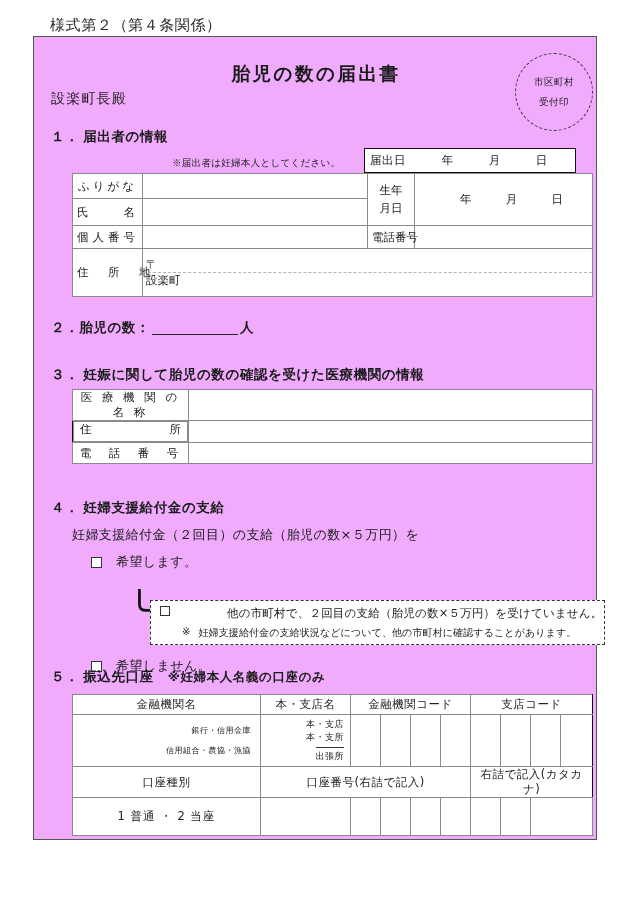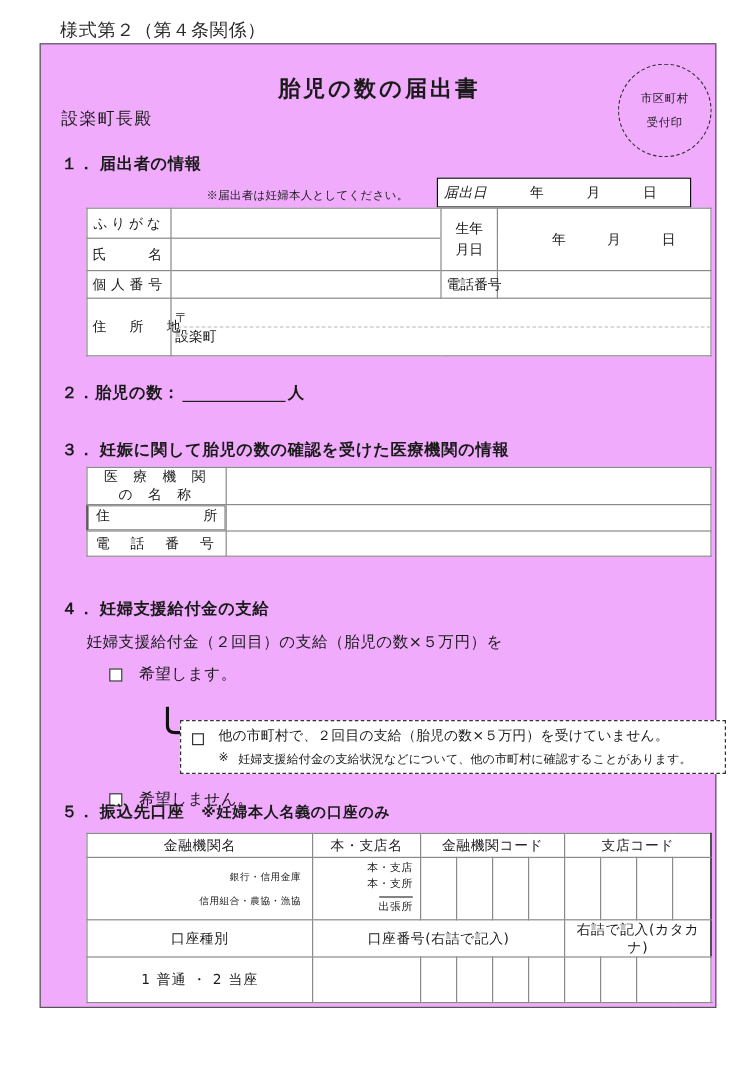--- a/index.html
+++ b/index.html
@@ -66,21 +66,21 @@
     font-size: 9.5px; letter-spacing: .3px;
   }
   .filedate-box {
     position: absolute; left: 330px; top: 111px;
     width: 212px; height: 25px;
     border: 1.6px solid #111;
     display: flex; align-items: center;
     background: #fff;
   }
   .filedate-box .lbl {
-    font-size: 11.5px; padding-left: 5px; letter-spacing: .5px; font-style: italic;
+    font-size: 11.5px; padding-left: 5px; letter-spacing: .5px;
   }
   .filedate-box .ymd {
     flex: 1; display: flex; justify-content: space-around;
     padding: 0 10px 0 18px; font-size: 11.5px;
   }
 
   table.grid {
     border-collapse: collapse;
     background: #fff;
     table-layout: fixed;
@@ -127,21 +127,21 @@
     font-size: 13.5px; font-weight: bold; letter-spacing: .6px;
     display: flex; align-items: flex-end;
   }
   .blank-ul {
     display: inline-block; width: 86px;
     border-bottom: 1.4px solid #222; margin: 0 2px 2px 2px; height: 13px;
   }
 
   
   .med-tbl { position: absolute; left: 22px; top: 352px; width: 520px; }
-  .med-lbl { text-align: center; letter-spacing: 3px; font-size: 11.5px; font-family: Liberation Mono, monospace; }
+  .med-lbl { text-align: center; letter-spacing: 3px; font-size: 11.5px; }
   .med-lbl.spread {
     display: flex; justify-content: space-between;
     padding: 0 6px; letter-spacing: 0;
   }
 
   
   .s4-sub {
     position: absolute; left: 38px; top: 489px;
     font-size: 13px; letter-spacing: .4px;
   }
@@ -157,22 +157,22 @@
     position: absolute; left: 104px; top: 552px;
     width: 26px; height: 30px;
   }
   .dashed-box {
     position: absolute; left: 116px; top: 563px;
     width: 455px; height: 45px;
     border: 1.5px dashed #333; background: #fff;
     padding: 5px 0 0 9px;
   }
   .dashed-box .l1 {
-    display: flex; align-items: flex-end;
-    font-size: 11.5px; letter-spacing: .2px;
+    display: flex; align-items: flex-start;
+    font-size: 11.5px; letter-spacing: .2px; gap: 45px;
   }
   .dashed-box .l1 .cb { width: 10px; height: 10px; margin-right: 12px; }
   .dashed-box .l2 {
     margin-top: 5px; padding-left: 22px;
     font-size: 10px; letter-spacing: .1px; display: flex;
   }
   .dashed-box .l2 .mk { margin-right: 8px; }
 
   
   .bank-tbl { position: absolute; left: 22px; top: 657px; width: 520px; }

